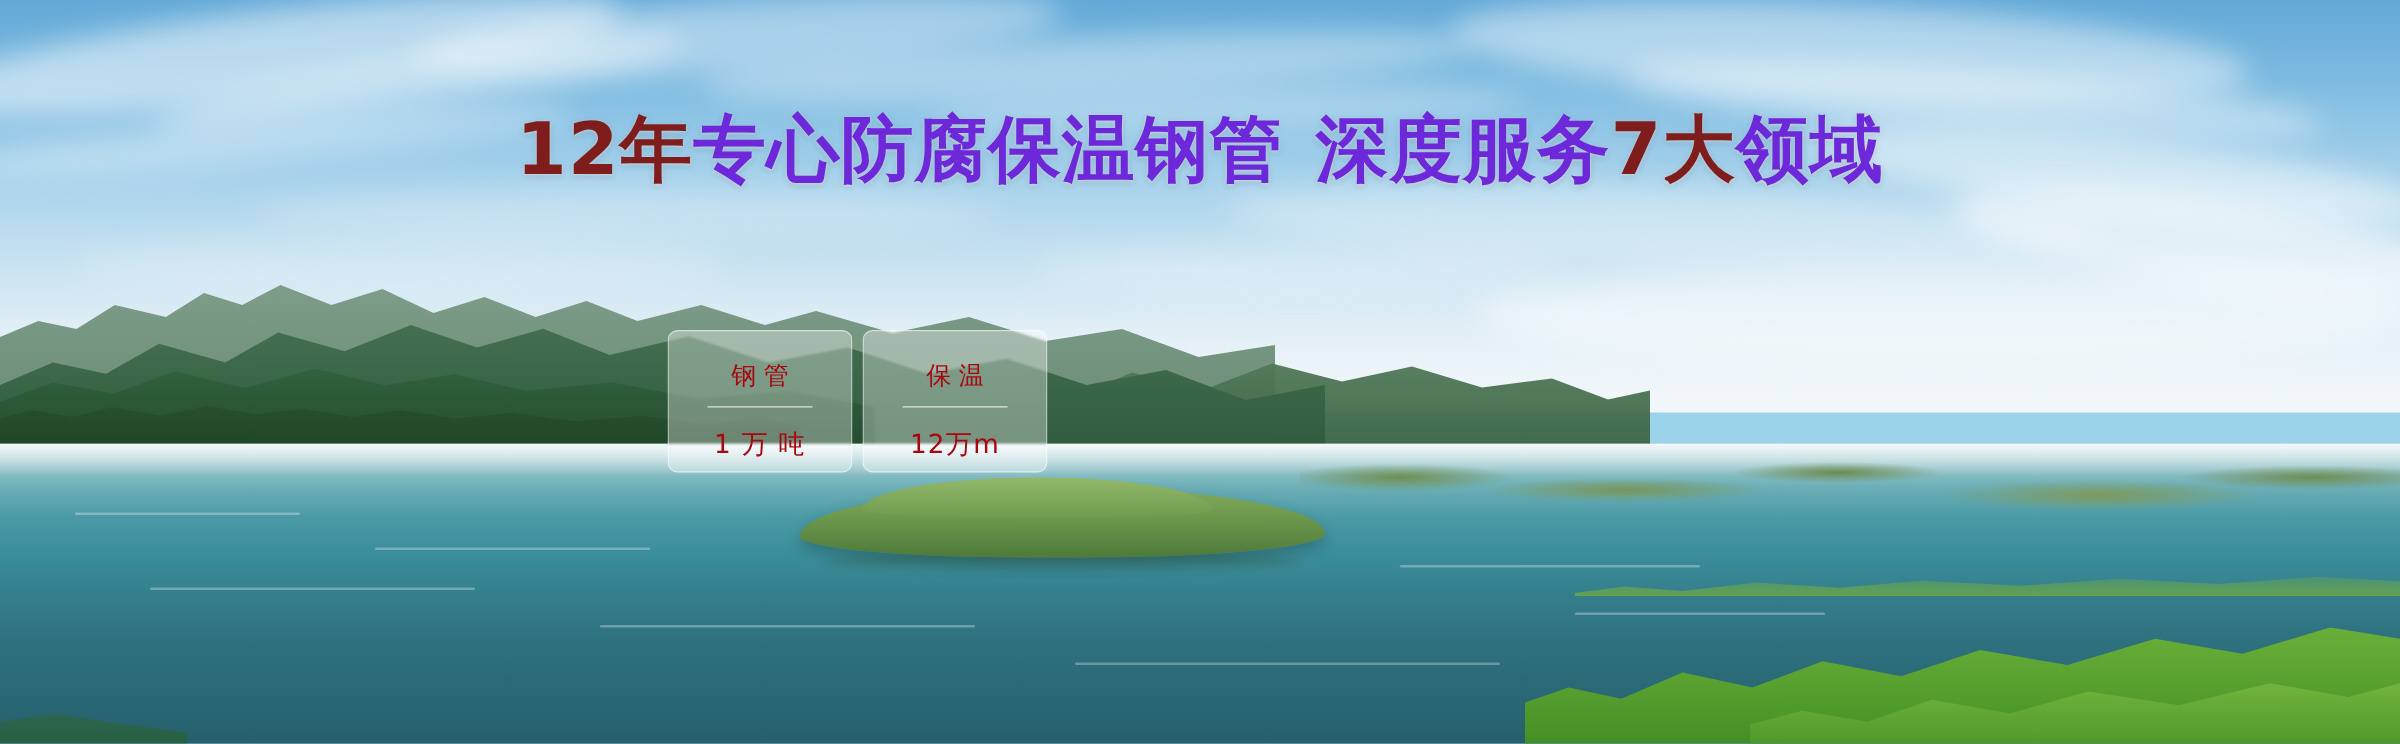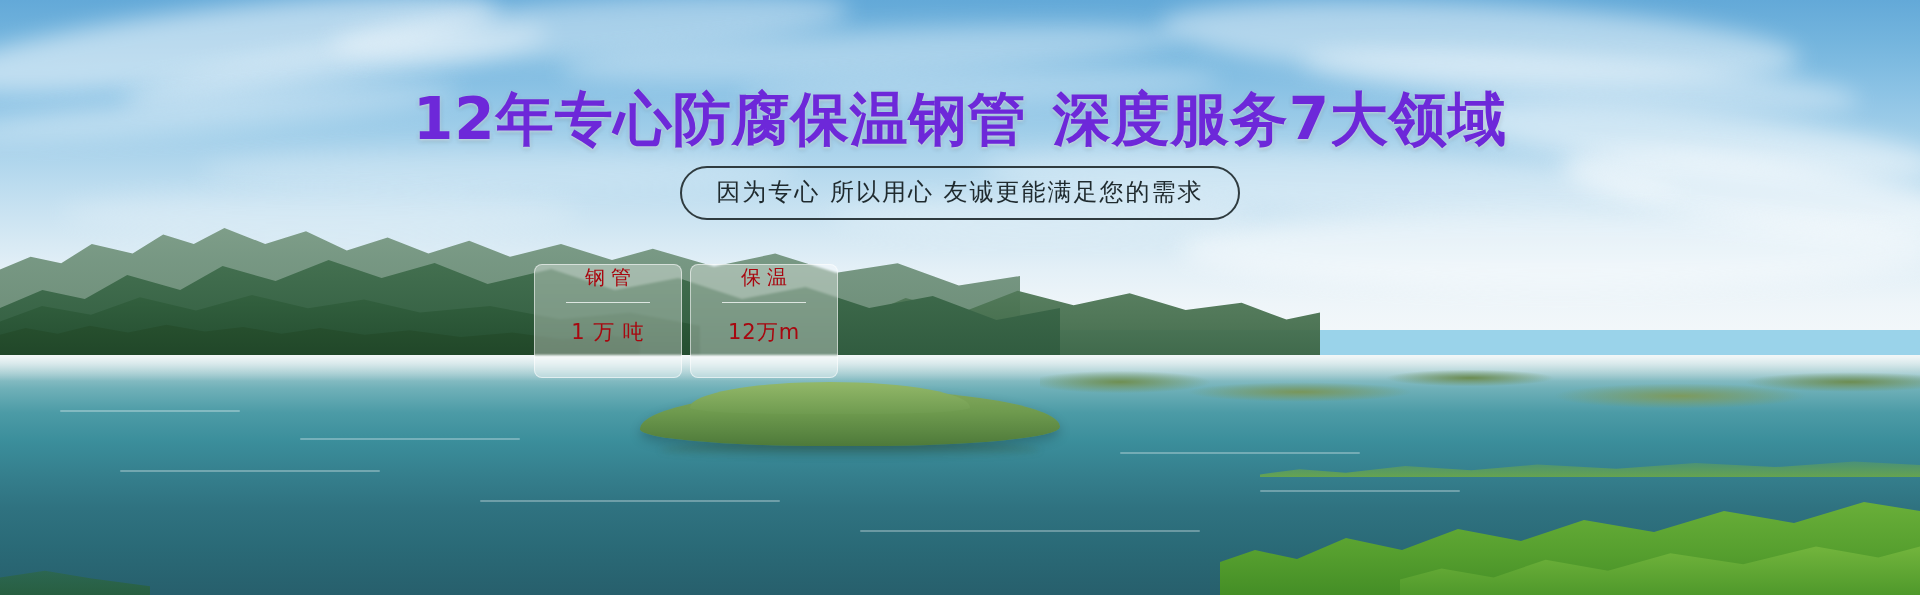--- a/index.html
+++ b/index.html
@@ -174,21 +174,21 @@
     text-align:center;
     font-family:"DejaVu Sans","Liberation Sans",sans-serif;
     font-weight:bold;
     font-size:58px;
     line-height:62px;
     letter-spacing:1px;
     white-space:nowrap;
     text-shadow:0 1px 3px rgba(255,255,255,.55), 0 2px 5px rgba(0,0,0,.18);
   }
   .hl-dark{color:#6d28d9;}
-  .hl-red{color:#6d28d9;}
+  .hl-red{color:#7f1d1d;}
   .hl-gap{display:inline-block;width:26px;}
 
   .subtitle-wrap{
     position:absolute;left:0;top:166px;width:1920px;text-align:center;
   }
   .subtitle{
     display:inline-block;
     padding:9px 34px 11px;
     border:2px solid #2f3b3f;
     border-radius:28px;
@@ -210,20 +210,21 @@
   .card{
     width:148px;
     height:114px;
     border-radius:8px;
     background:rgba(255,255,255,.34);
     border:1px solid rgba(255,255,255,.55);
     display:flex;
     flex-direction:column;
     align-items:center;
     justify-content:flex-start;
+    padding-top:23px;
     box-sizing:border-box;
     backdrop-filter:blur(1px);
   }
   .card-title{
     font-family:"DejaVu Sans","Liberation Sans",sans-serif;
     font-size:20px;
     line-height:24px;
     color:#a8070f;
     letter-spacing:6px;
     text-indent:6px;
@@ -295,23 +296,20 @@
 
   <div class="grass-edge"></div>
   <div class="grass"></div>
   <div class="grass2"></div>
   <div class="bank-left"></div>
 
   <div class="headline">
     <span class="hl-red">12年</span><span class="hl-dark">专心防腐保温钢管</span><span class="hl-gap"></span><span class="hl-dark">深度服务</span><span class="hl-red">7大</span><span class="hl-dark">领域</span>
   </div>
 
-  <div class="subtitle-wrap">
-    <div class="subtitle">因为专心 所以用心 友诚更能满足您的需求</div>
-  </div>
 
   <div class="cards">
 
     <div class="card">
       <div class="card-title">钢管</div>
       <div class="card-divider"></div>
       <div class="card-value"><span>1 万 吨</span><sup></sup></div>
     </div>
 
 

